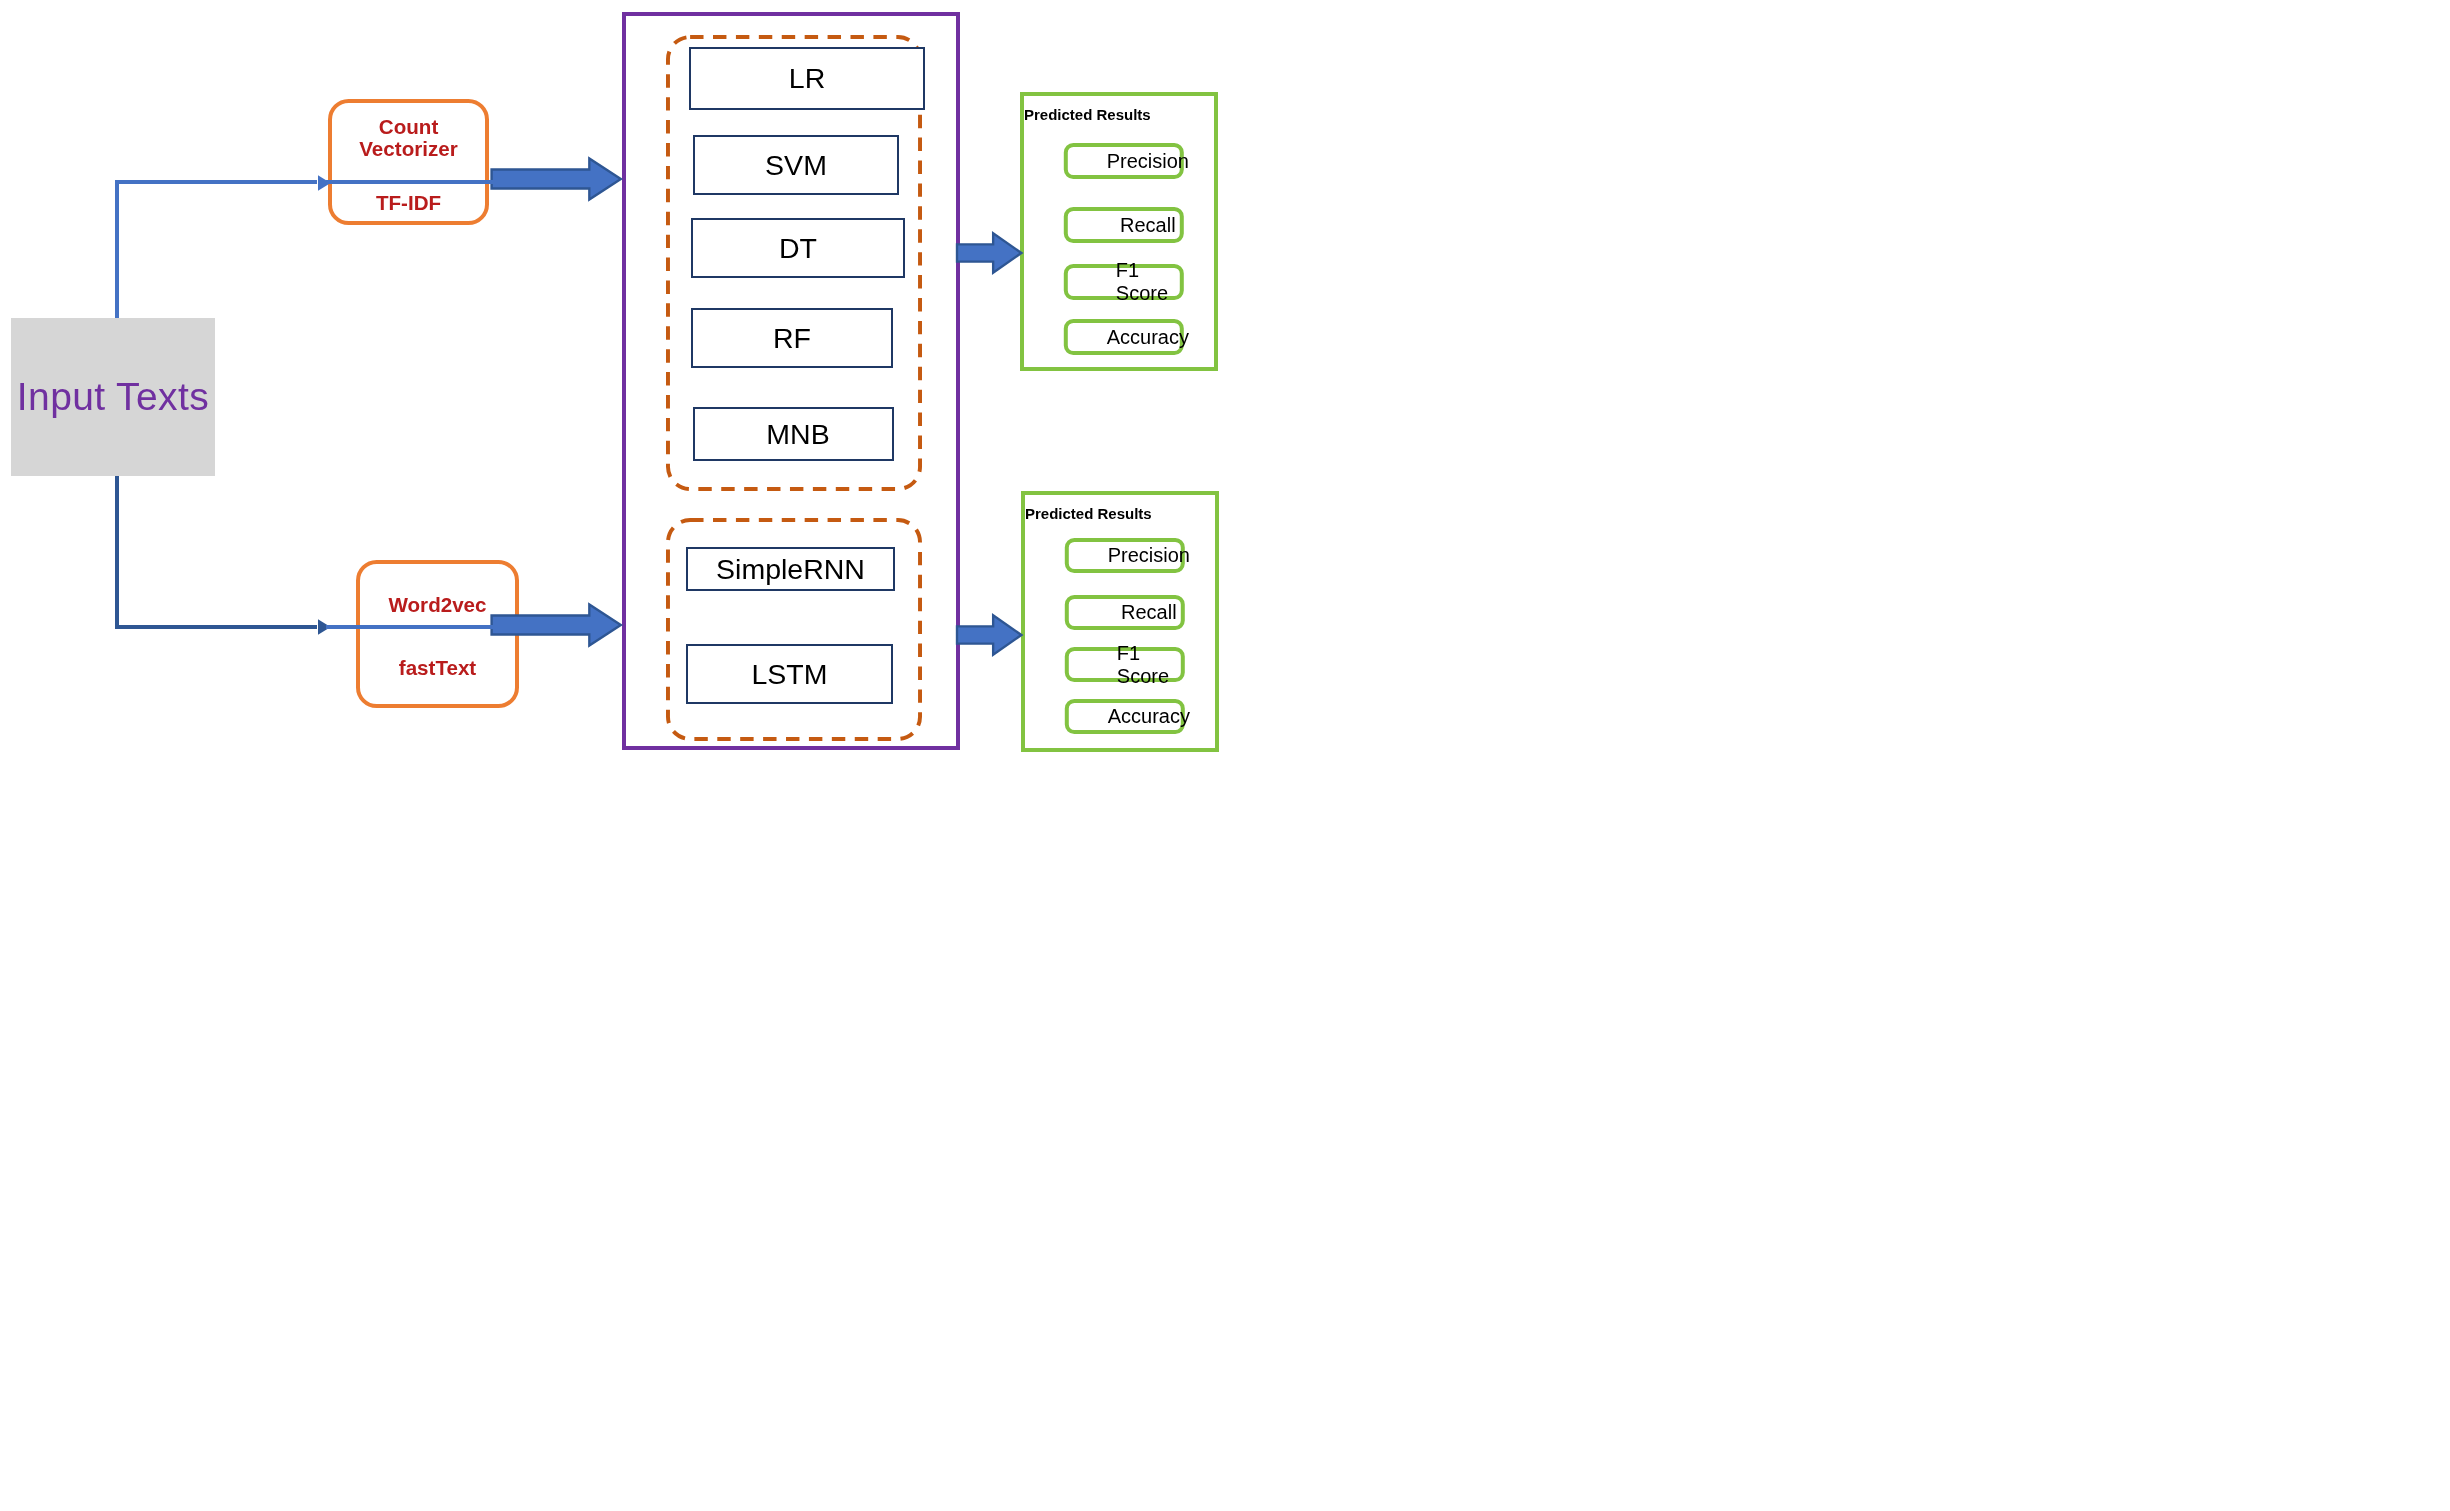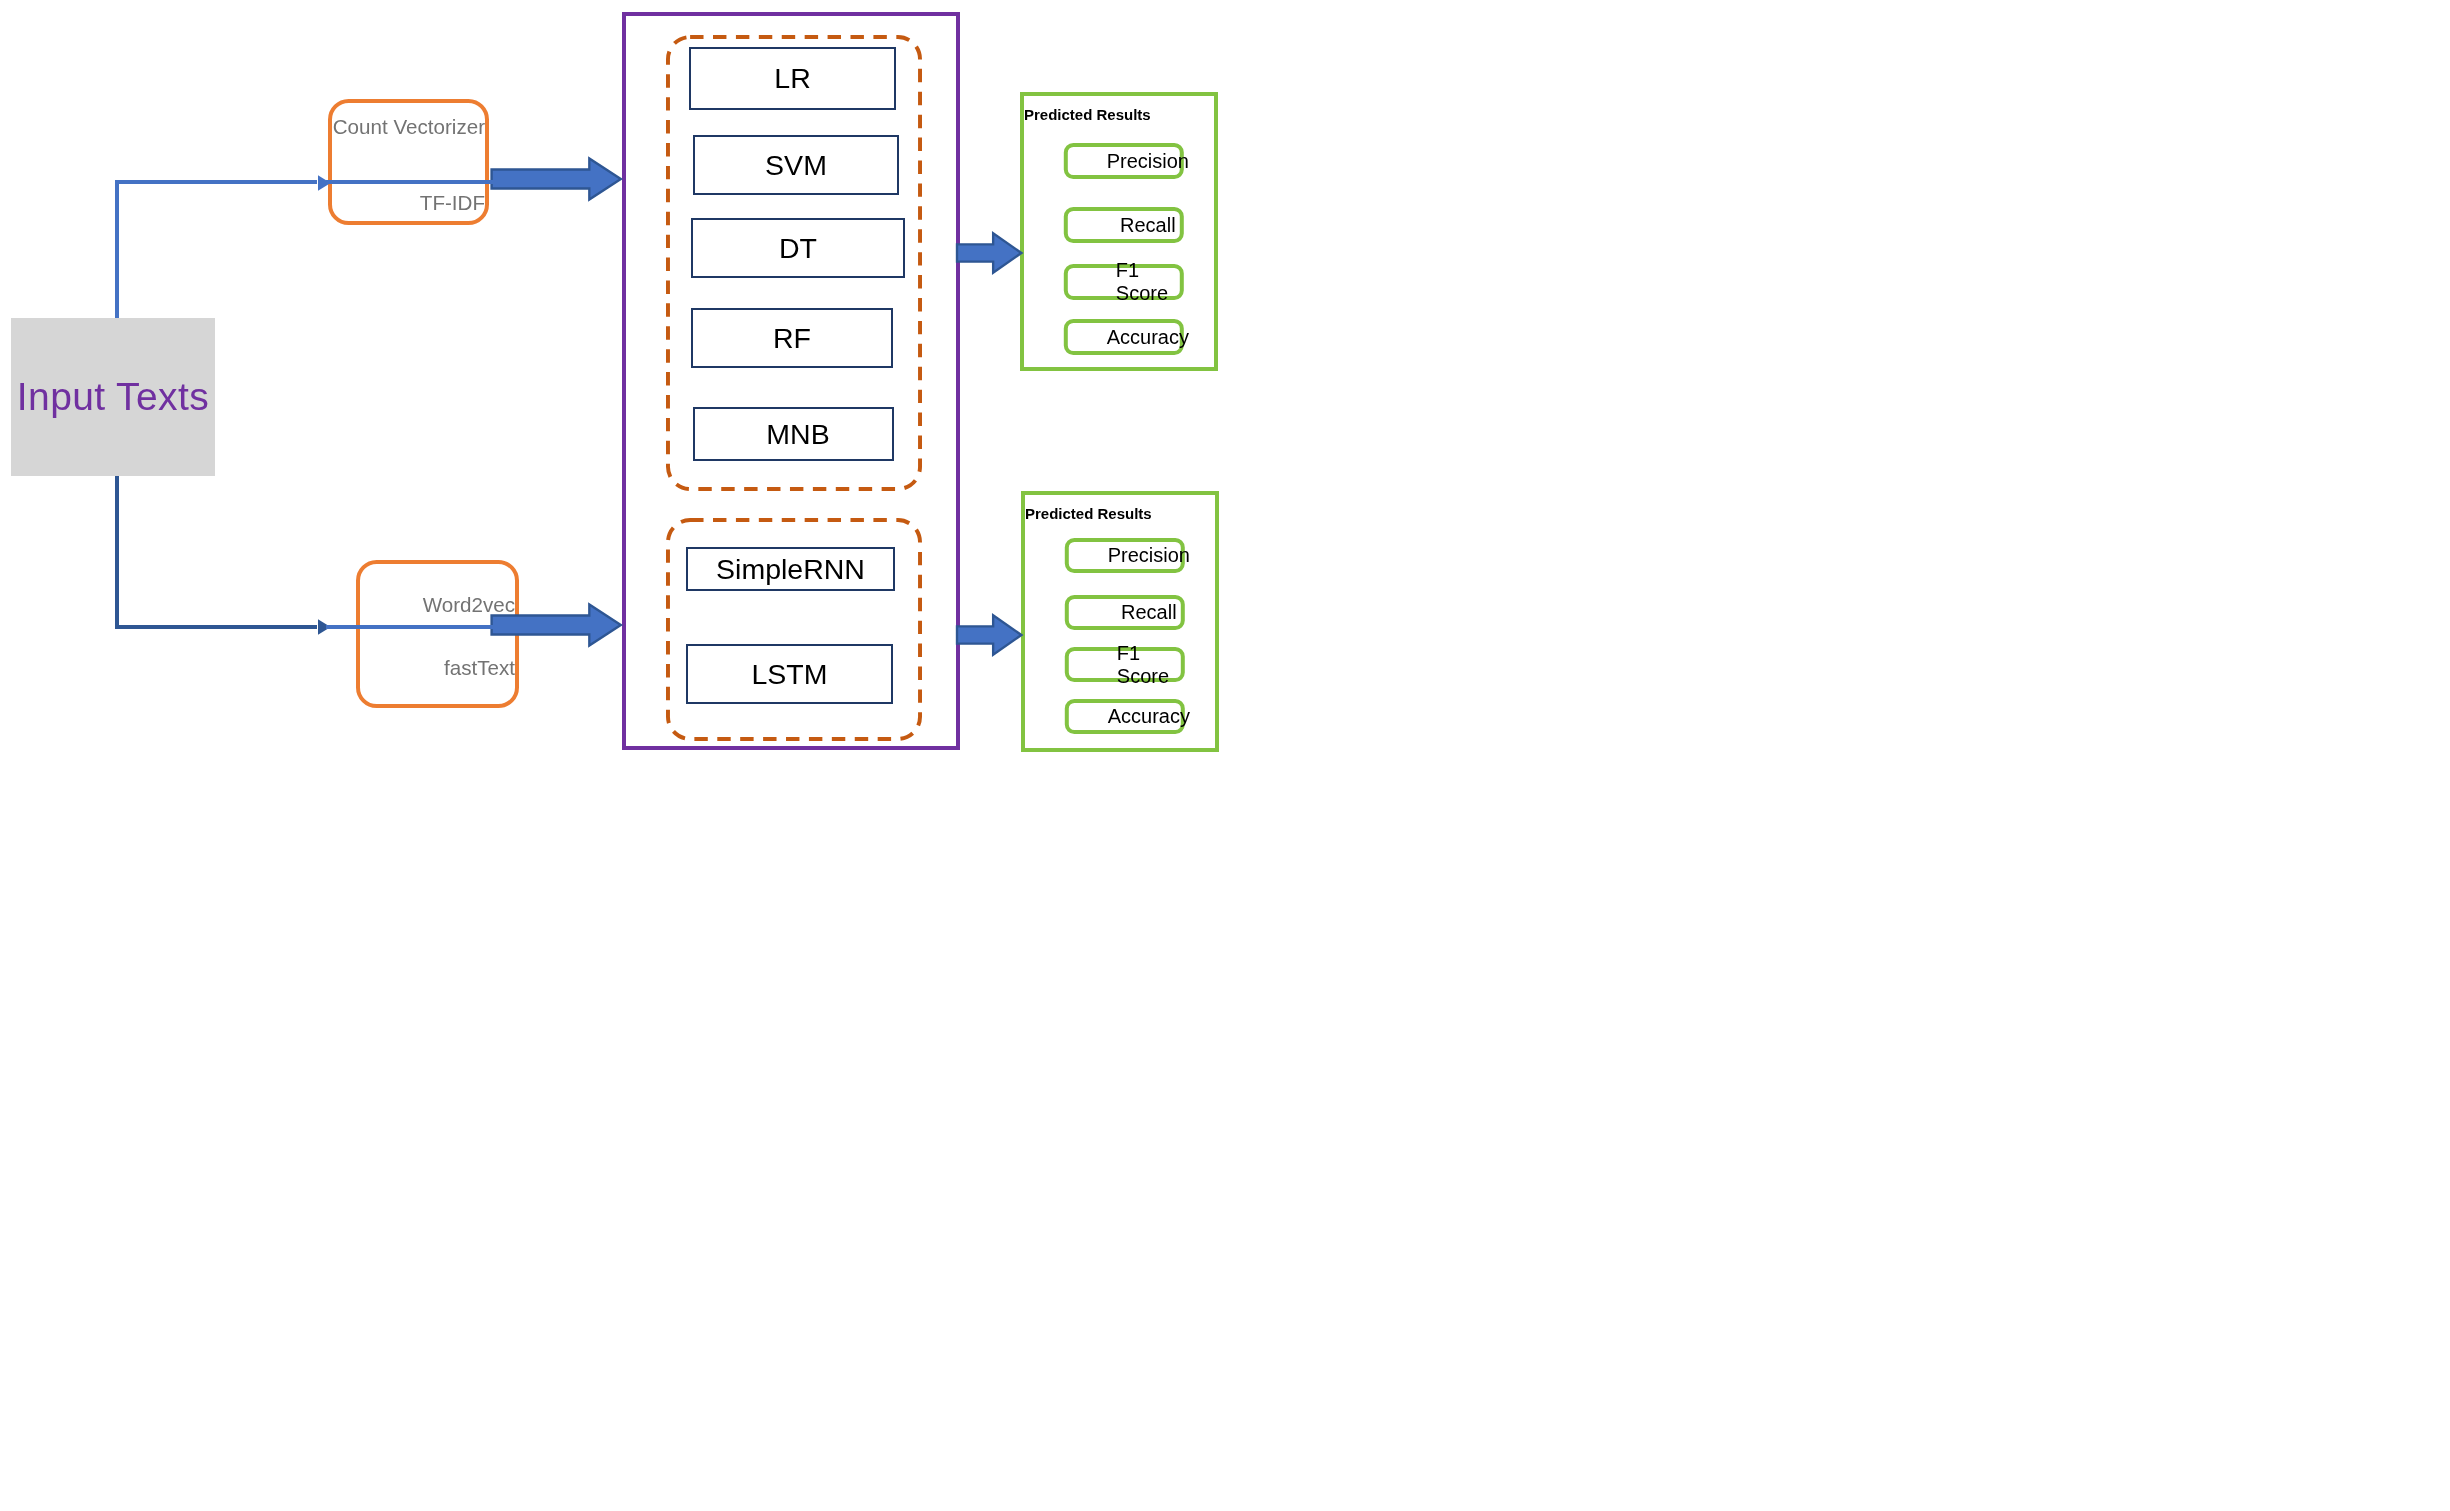--- a/index.html
+++ b/index.html
@@ -40,22 +40,22 @@
   .ah-bot { left: 318px; top: 619px; z-index: 4; }
 
   
   .orange-box {
     border: 4px solid #ED7D31; border-radius: 20.6px; background: #ffffff;
     z-index: 3; box-sizing: border-box;
   }
   .count-box { left: 328px; top: 99px; width: 161px; height: 126px; }
   .w2v-box   { left: 328px; top: 560px; width: 163px; height: 148px; margin-left: 28px; }
   .orange-box .lbl {
-    position: absolute; left: 0; width: 100%; text-align: right;
-    font-weight: normal; font-size: 20.6px; color: #737373; line-height: 1.1;
+    position: absolute; left: 0; width: 100%; text-align: center;
+    font-weight: bold; font-size: 20.6px; color: #b91c1c; line-height: 1.1;
   }
   .count-box .lbl-a { top: 12.6px; }
   .count-box .lbl-b { top: 89px; }
   .w2v-box .lbl-a { top: 30px; }
   .w2v-box .lbl-b { top: 93px; }
 
   
   .big-arrow-1 { left: 490px; top: 156px; z-index: 5; }
   .big-arrow-2 { left: 490px; top: 602px; z-index: 5; }
   .out-arrow-1 { left: 955px; top: 231px; z-index: 5; }
@@ -70,21 +70,21 @@
   
   .dashed-1 { left: 666px; top: 35px;  z-index: 2; }
   .dashed-2 { left: 666px; top: 518px; z-index: 2; }
 
   
   .model-box {
     border: 2.4px solid #1F3864; background: #ffffff; box-sizing: border-box;
     display: flex; align-items: center; justify-content: center;
     font-size: 28.5px; color: #000; z-index: 3;
   }
-  .m-lr   { left: 689px; top: 47px;  width: 207px; height: 63px; }
+  .m-lr   { left: 689px; top: 47px;  width: 236px; height: 63px; }
   .m-svm  { left: 693px; top: 135px; width: 206px; height: 60px; }
   .m-dt   { left: 691px; top: 218px; width: 214px; height: 60px; }
   .m-rf   { left: 691px; top: 308px; width: 202px; height: 60px; }
   .m-mnb  { left: 693px; top: 407px; width: 201px; height: 54px; padding-left: 9px; }
   .m-rnn  { left: 686px; top: 547px; width: 209px; height: 44px; }
   .m-lstm { left: 686px; top: 644px; width: 207px; height: 60px; }
 
   
   .green-panel {
     border: 4.7px solid #82C341; background: #ffffff; box-sizing: border-box;

